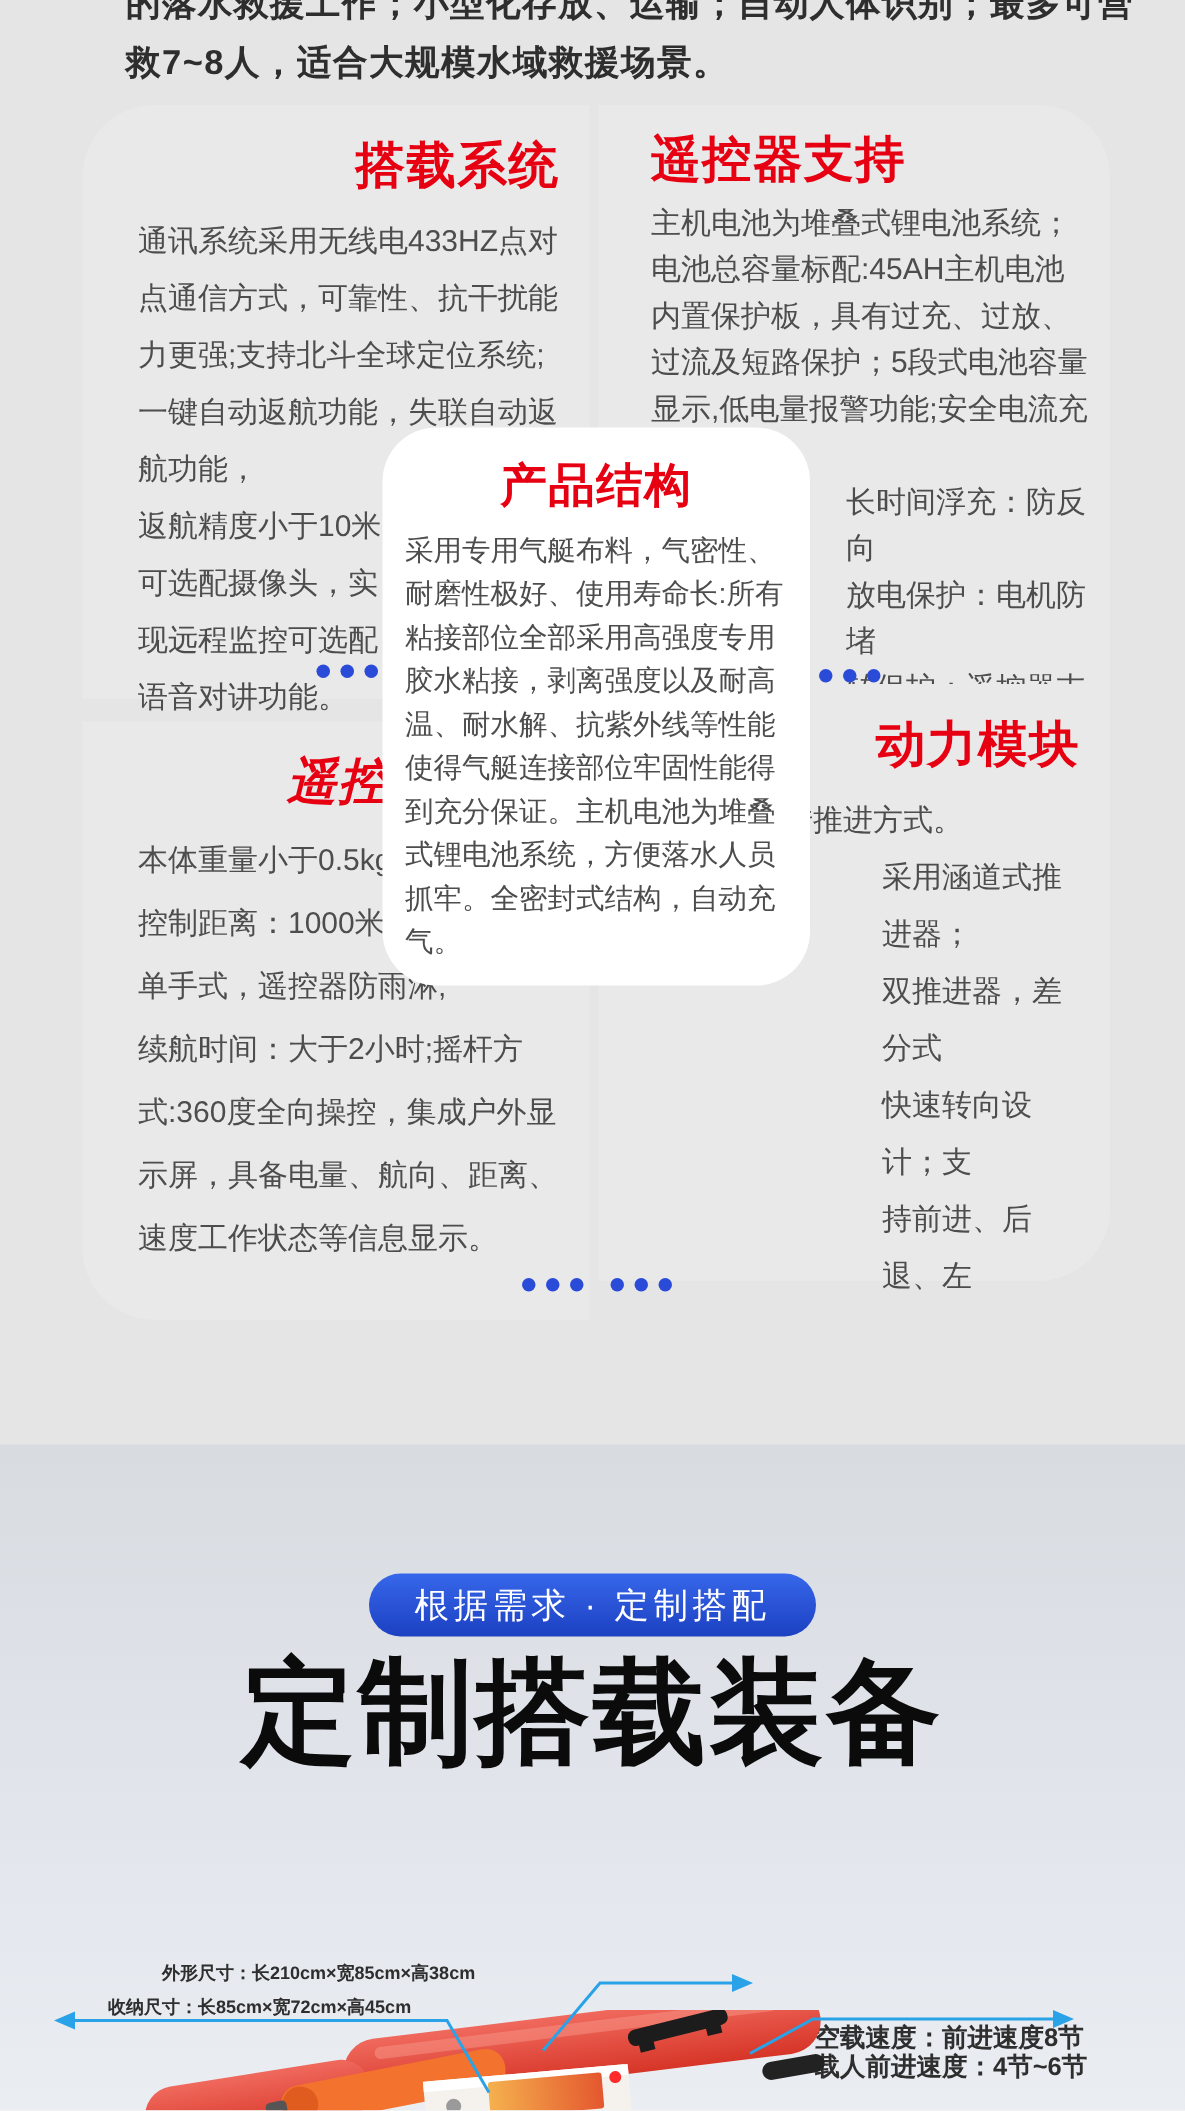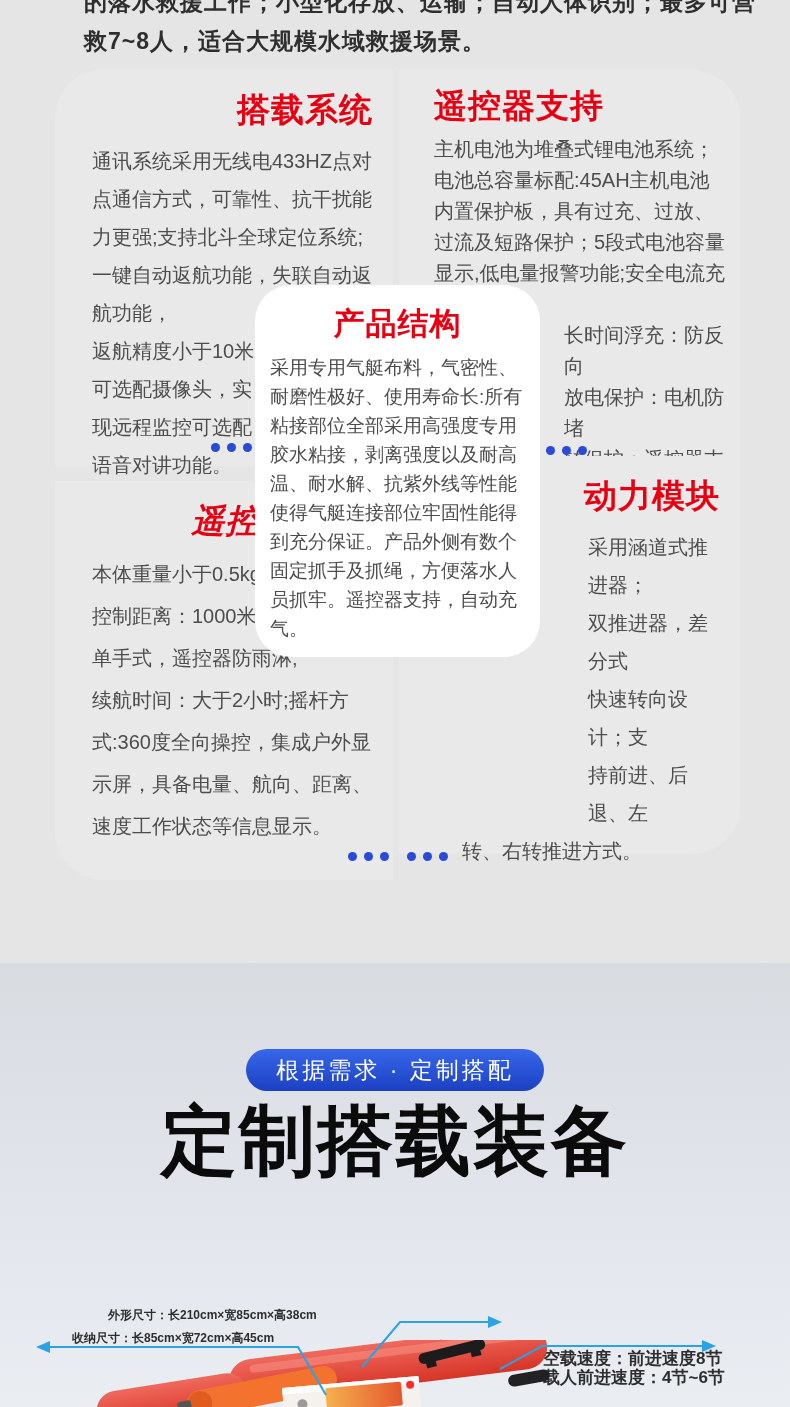--- a/index.html
+++ b/index.html
@@ -130,31 +130,31 @@
       <div class="seg seg1">本体重量小于0.5kg，
 控制距离：1000米；
 单手式，遥控器防雨淋;</div>
       <span class="seg seg2">续航时间：大于2小时;摇杆方式:360度全向操控，集成户外显示屏，具备电量、航向、距离、速度工作状态等信息显示。</span>
     </div>
   </div>
 
   <div class="card card-power">
     <div class="card-title">动力模块</div>
     <div class="card-body">
+      <div class="seg seg2">转、右转推进方式。</div>
       <div class="seg seg1">采用涵道式推进器；
 双推进器，差分式
 快速转向设计；支
 持前进、后退、左</div>
-      <div class="seg seg2">转、右转推进方式。</div>
     </div>
   </div>
 
   <div class="card-structure">
     <div class="card-title">产品结构</div>
-    <div class="card-body seg">采用专用气艇布料，气密性、耐磨性极好、使用寿命长:所有粘接部位全部采用高强度专用胶水粘接，剥离强度以及耐高温、耐水解、抗紫外线等性能使得气艇连接部位牢固性能得到充分保证。产品外侧有数个固定抓手及抓绳，方便落水人员抓牢。遥控器支持，自动充气。</div>
+    <div class="card-body seg">采用专用气艇布料，气密性、耐磨性极好、使用寿命长:所有粘接部位全部采用高强度专用胶水粘接，剥离强度以及耐高温、耐水解、抗紫外线等性能使得气艇连接部位牢固性能得到充分保证。主机电池为堆叠式锂电池系统，方便落水人员抓牢。全密封式结构，自动充气。</div>
   </div>
 
   <div class="dots dots-carry">
       <span class="dot"></span>
       <span class="dot"></span>
       <span class="dot"></span>
     </div>
   <div class="dots dots-energy">
       <span class="dot"></span>
       <span class="dot"></span>

